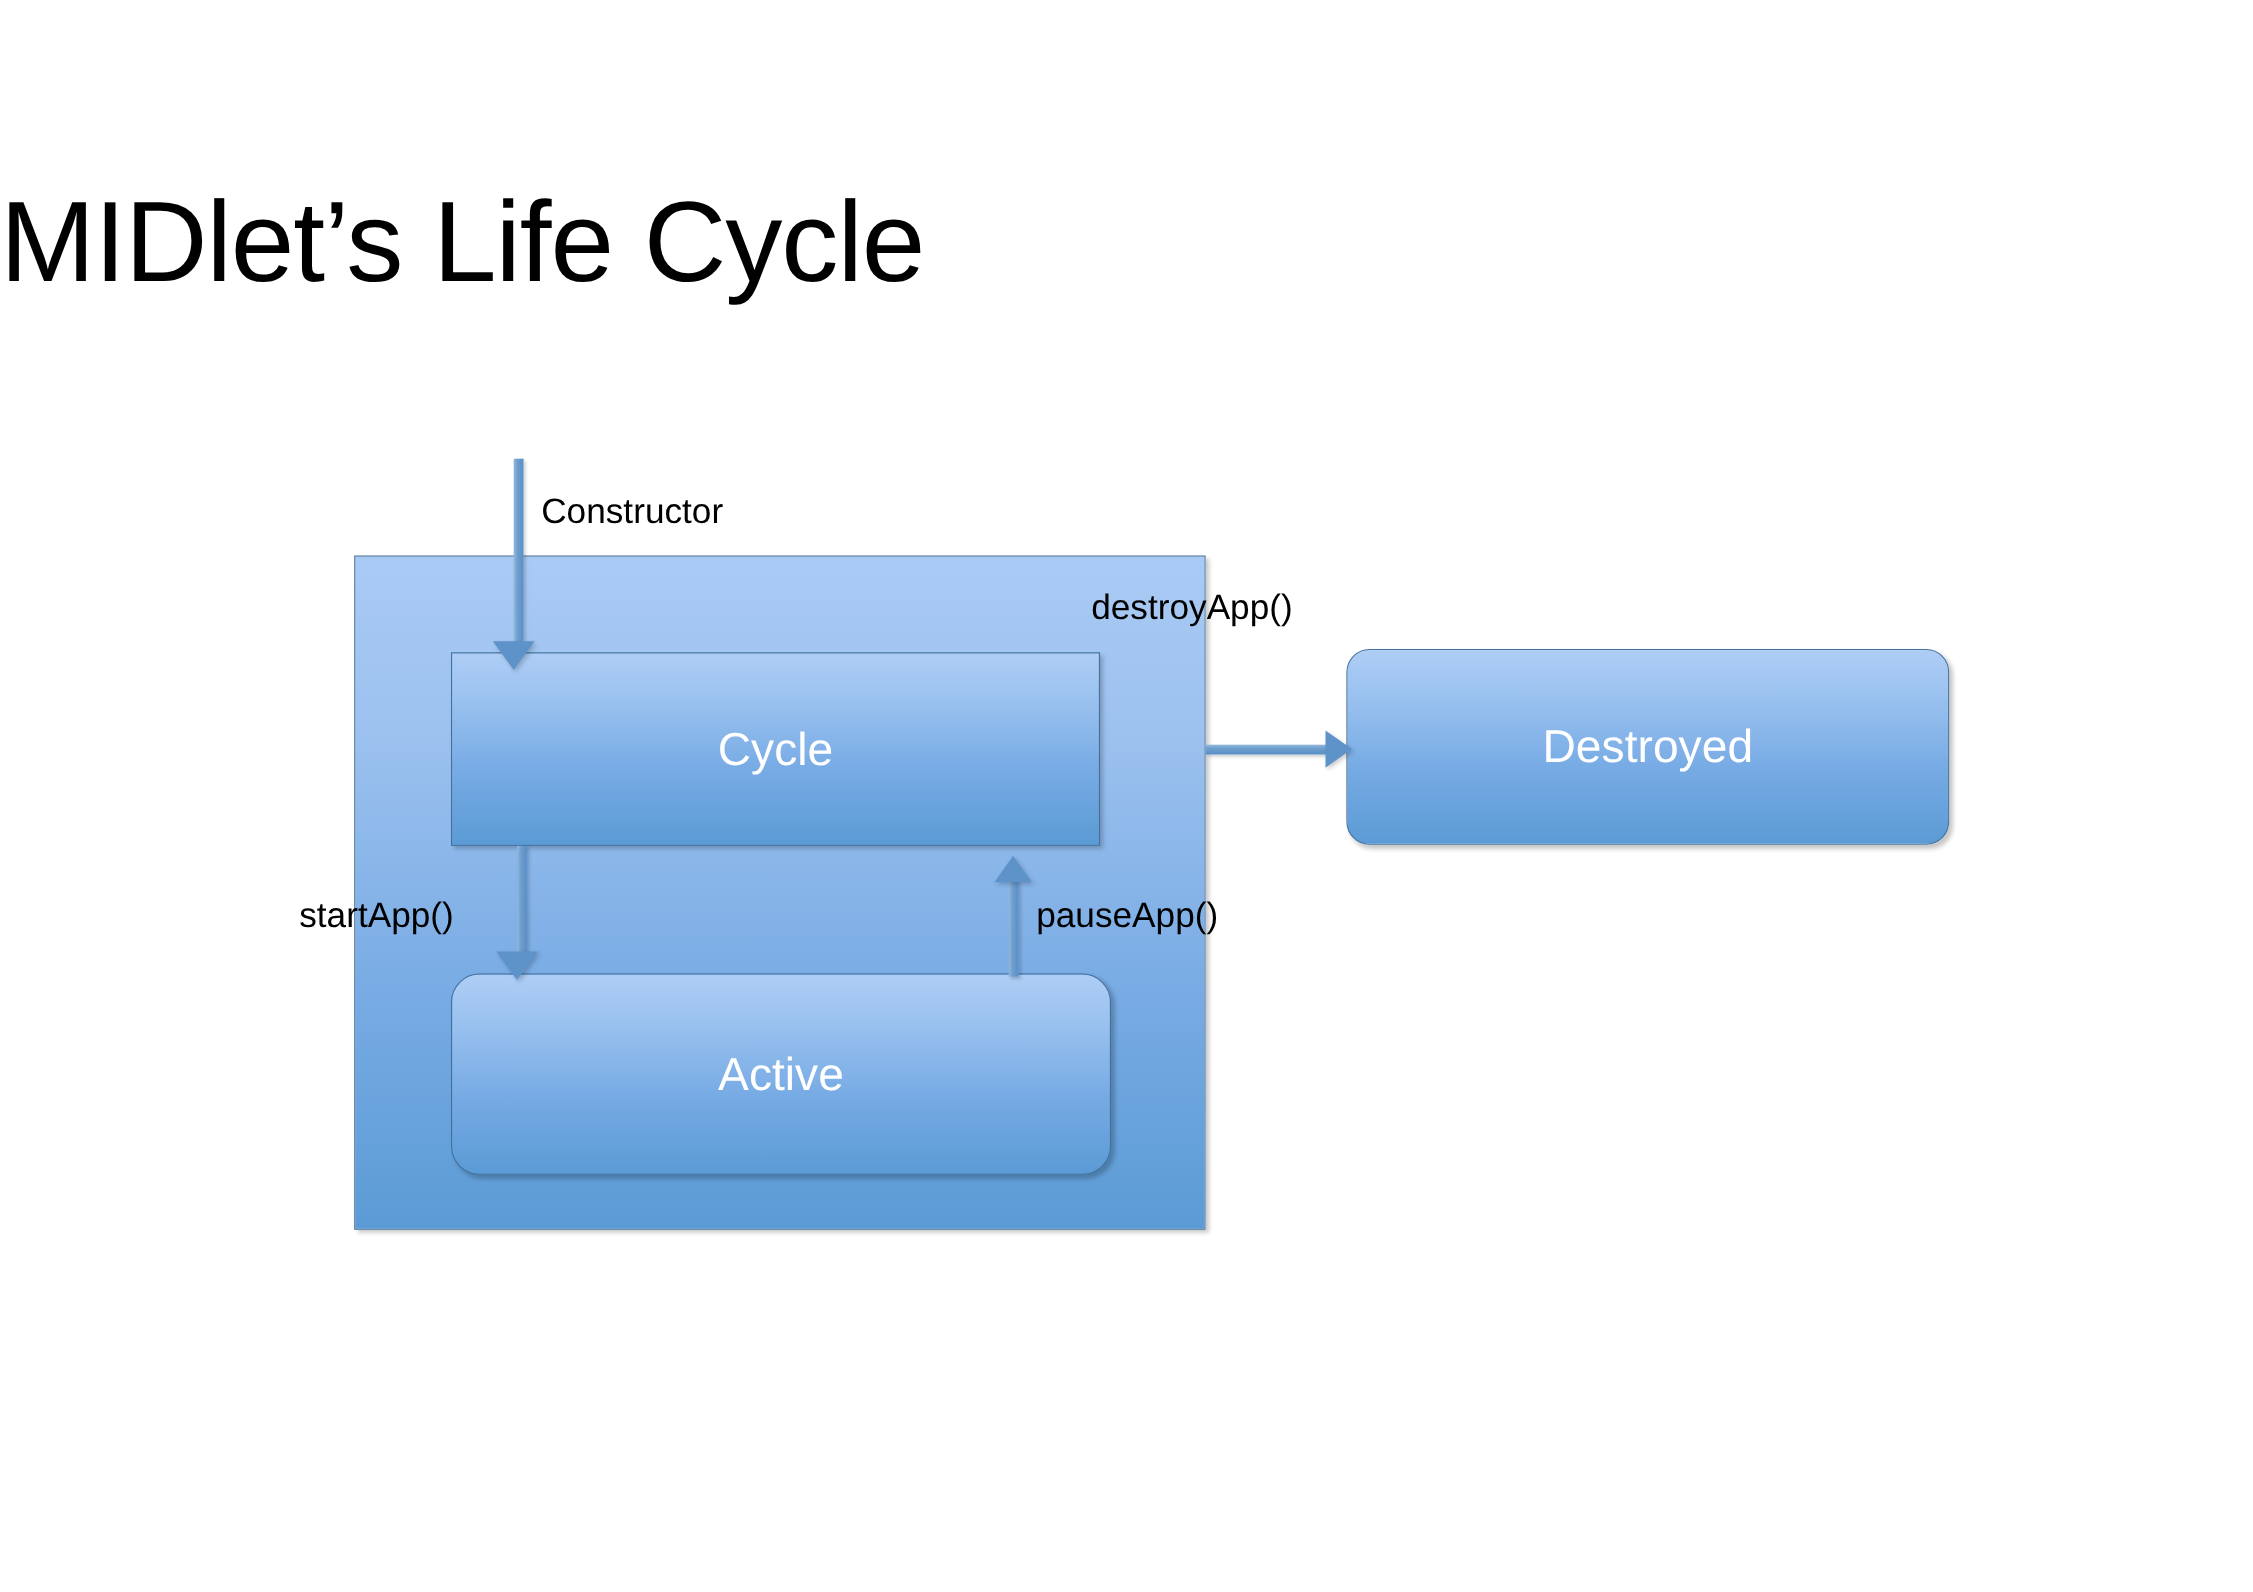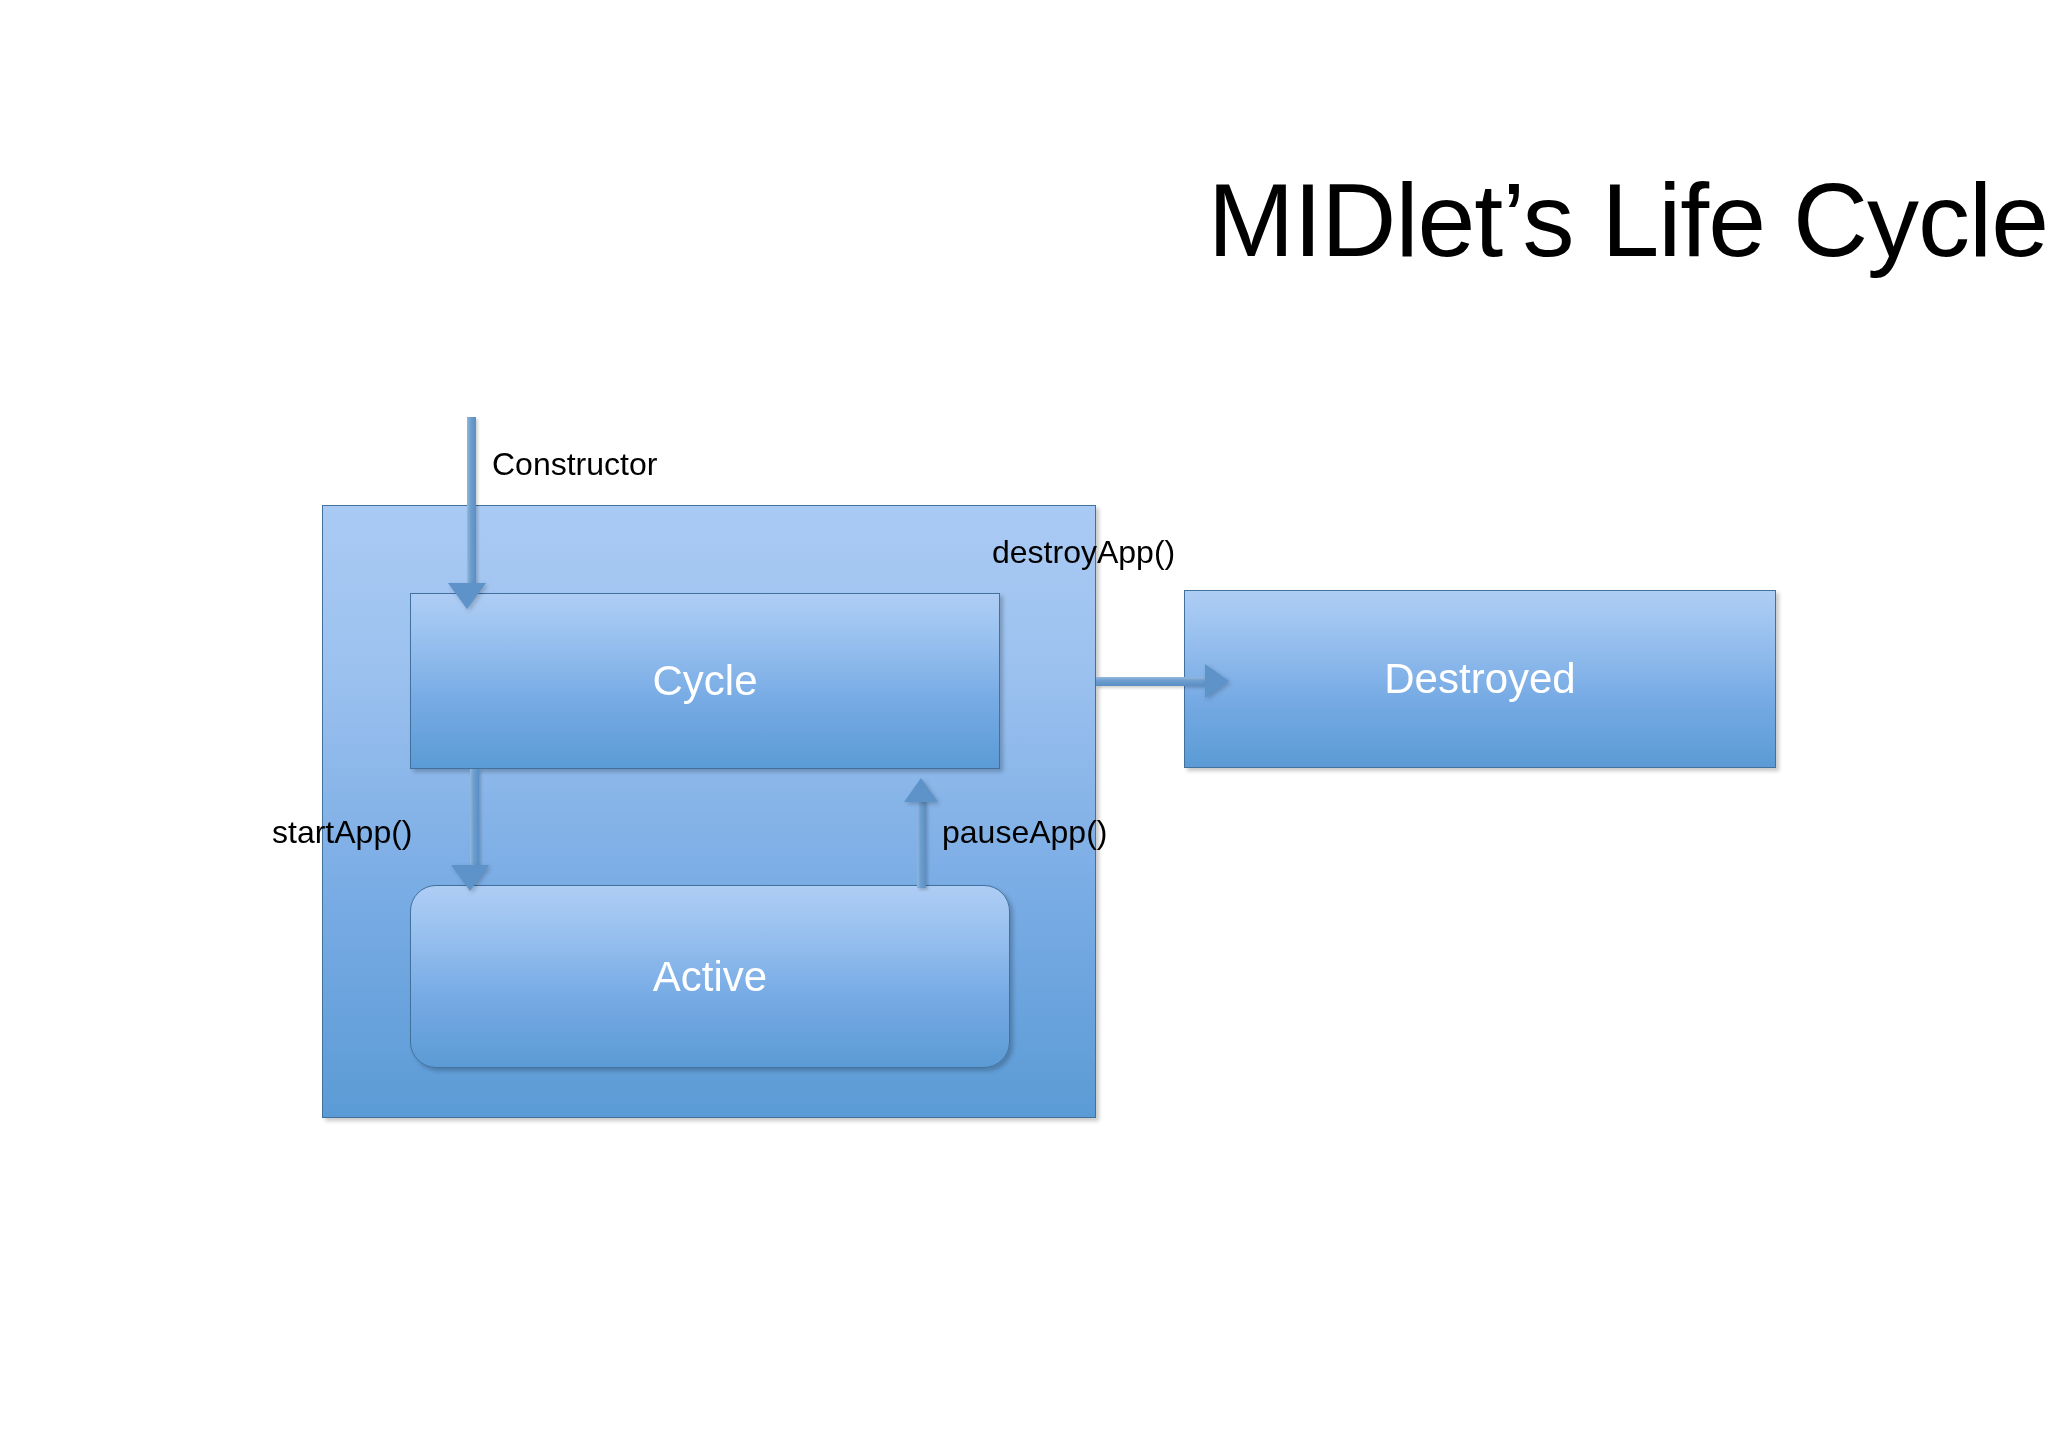--- a/index.html
+++ b/index.html
@@ -17,21 +17,21 @@
     background: #ffffff;
     overflow: hidden;
   }
 
   
   #title {
     position: absolute;
     left: 0;
     top: 160px;
     width: 2048px;
-    text-align: right;
+    text-align: left;
     font-size: 104px;
     line-height: 120px;
     font-weight: 400;
     color: #000000;
     letter-spacing: -1px;
     white-space: nowrap;
   }
 
   
   .shape {
@@ -69,24 +69,25 @@
     height: 176px;
   }
   #active-box {
     left: 410px;
     top: 885px;
     width: 600px;
     height: 183px;
     border-radius: 26px;
   }
   #destroyed-box {
-    left: 1184px;
+    left: 1224px;
     top: 590px;
-    width: 592px;
+    width: 548px;
     height: 178px;
+    border-radius: 21px;
   }
 
   
   .v-line {
     position: absolute;
     width: 9px;
     background: linear-gradient(to right, #93b8dd 0%, #6d9ece 40%, #5a8ec4 100%);
     box-shadow: 2px 2px 3px rgba(0,0,0,0.18);
   }
   .h-line {

